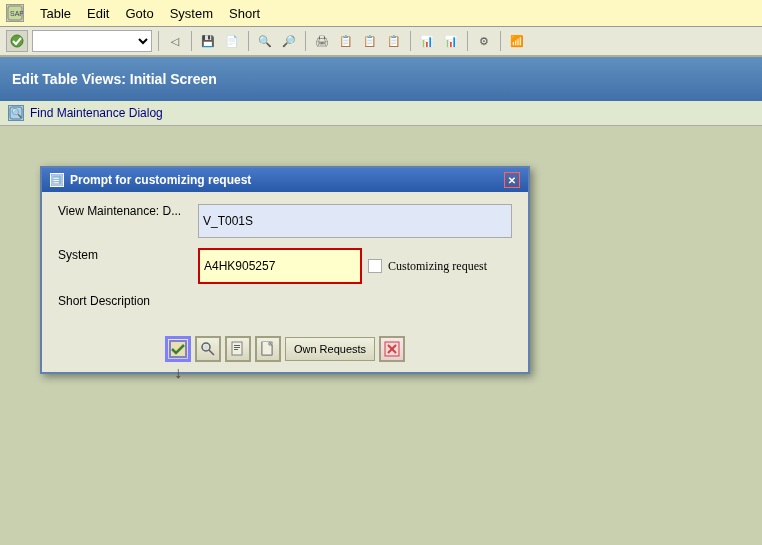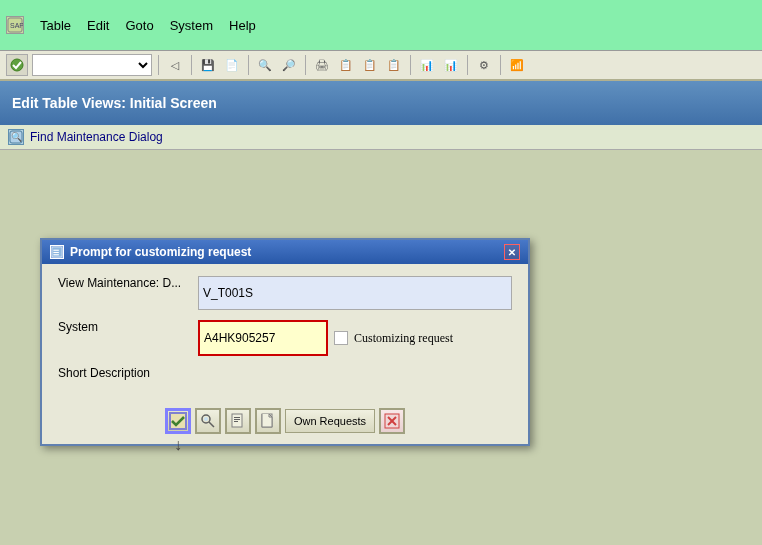--- a/index.html
+++ b/index.html
@@ -7,24 +7,24 @@
       font-family: Arial, sans-serif;
       font-size: 12px;
       background: #e8e8d8;
       width: 762px;
       height: 545px;
       overflow: hidden;
     }
 
     
     .menu-bar {
-      background: #86efac;
-      display: flex;
-      align-items: center;
-      padding: 16px 6px;
+      background: #fef9c3;
+      display: flex;
+      align-items: center;
+      padding: 4px 6px;
       gap: 16px;
       border-bottom: 1px solid #999;
     }
     .menu-bar-logo {
       width: 18px;
       height: 18px;
       background: #c8d8a0;
       border: 1px solid #999;
       display: flex; align-items: center; justify-content: center;
       font-size: 10px; color: #555;
@@ -108,21 +108,20 @@
       padding: 30px 20px;
       min-height: 420px;
       position: relative;
     }
 
     
     .dialog-overlay {
       position: absolute;
       top: 40px; left: 40px;
       width: 490px;
-      margin-top: 48px;
     }
 
     
     .dialog {
       background: #e8e8d8;
       border: 2px solid #6080b0;
       box-shadow: 3px 3px 8px rgba(0,0,0,0.4);
     }
     .dialog-title {
       background: linear-gradient(to bottom, #4878c8, #2858a8);
@@ -239,21 +238,21 @@
   <div class="menu-bar-logo">
     <svg width="16" height="16" viewBox="0 0 16 16">
       <rect x="1" y="1" width="14" height="14" rx="2" fill="#c8d898" stroke="#888" stroke-width="1"></rect>
       <text x="3" y="11" font-size="7" fill="#446">SAP</text>
     </svg>
   </div>
   <span class="menu-item">Table</span>
   <span class="menu-item">Edit</span>
   <span class="menu-item">Goto</span>
   <span class="menu-item">System</span>
-  <span class="menu-item">Help</span>
+  <span class="menu-item">Short</span>
 </div>
 
 <div class="toolbar">
   <div class="toolbar-btn">
     <svg width="14" height="14" viewBox="0 0 14 14">
       <circle cx="7" cy="7" r="6" fill="#60a040" stroke="#408020" stroke-width="1"></circle>
       <polyline points="3,7 6,10 11,4" fill="none" stroke="#fff" stroke-width="2"></polyline>
     </svg>
   </div>
   <select class="toolbar-dropdown">
@@ -315,21 +314,21 @@
       <div class="dialog-body">
 
         <div class="dialog-row">
           <span class="dialog-label">View Maintenance: D...</span>
           <input type="text" class="dialog-input readonly" value="V_T001S" style="">
         </div>
 
         <div class="dialog-row">
           <span class="dialog-label">System</span>
           <div class="request-row">
-            <input type="text" class="dialog-input highlighted" style="width: 130px;" value="A4HK905257">
+            <input type="text" class="dialog-input highlighted" style="width: 164px;" value="A4HK905257">
             <div class="request-checkbox"></div>
             <span class="customizing-label">Customizing request</span>
           </div>
         </div>
 
         <div class="dialog-row">
           <span class="dialog-label">Short Description</span>
         </div>
       </div>
 

